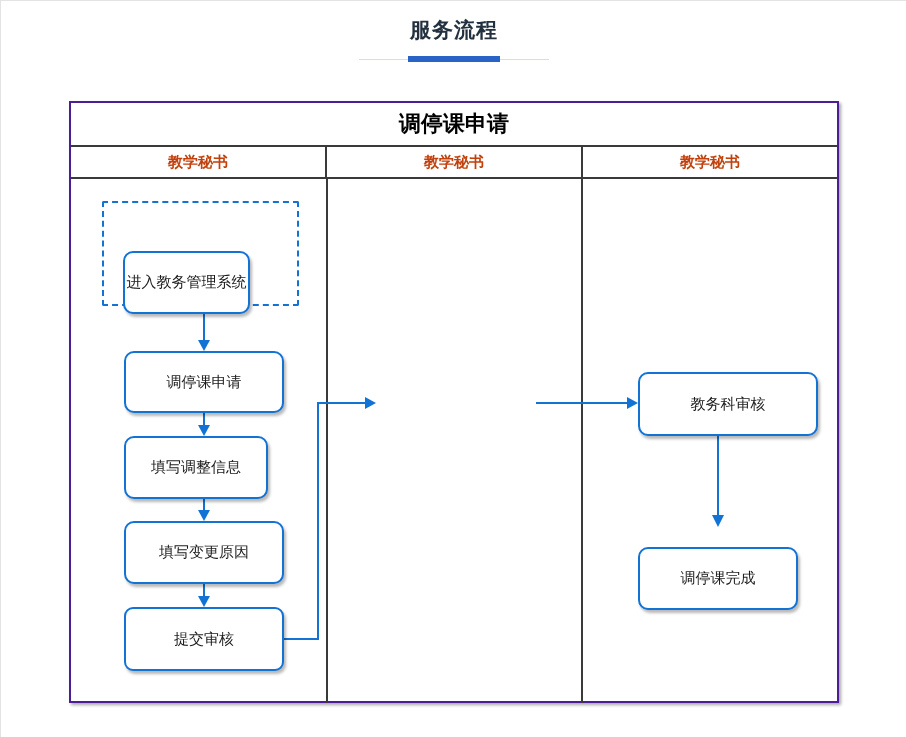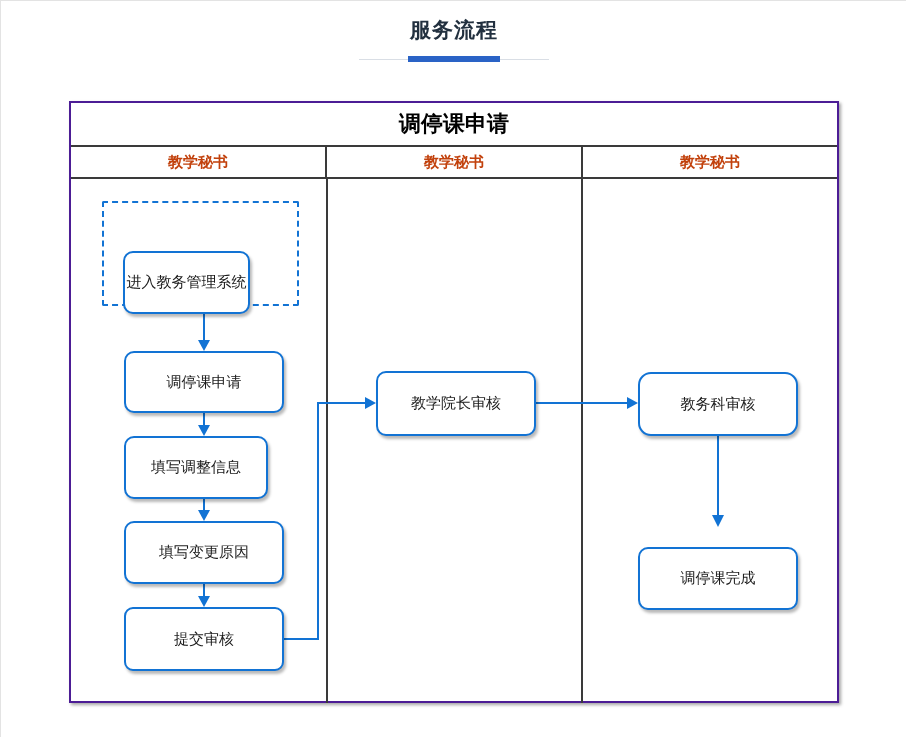--- a/index.html
+++ b/index.html
@@ -98,18 +98,17 @@
 
     <div class="dashed-group" style="left:31px;top:22px;width:197px;height:105px;">
       <div class="node" style="left:19px;top:20px;width:127px;height:63px;margin-top:28px;">进入教务管理系统</div>
     </div>
 
     <div class="node" style="left:53px;top:172px;width:160px;height:62px;">调停课申请</div>
     <div class="node" style="left:53px;top:257px;width:144px;height:63px;">填写调整信息</div>
     <div class="node" style="left:53px;top:342px;width:160px;height:63px;">填写变更原因</div>
     <div class="node" style="left:53px;top:428px;width:160px;height:64px;border-radius:9px;">提交审核</div>
 
-    <div class="node" style="left:305px;top:192px;width:160px;height:65px;">教学院长审核</div>
 
-    <div class="node" style="left:567px;top:193px;width:160px;height:64px;border-radius:13px;">教务科审核</div>
+    <div class="node" style="left:567px;top:193px;width:180px;height:64px;">教务科审核</div>
     <div class="node" style="left:567px;top:368px;width:160px;height:63px;">调停课完成</div>
   </div>
 </div>
 
 </body></html>

